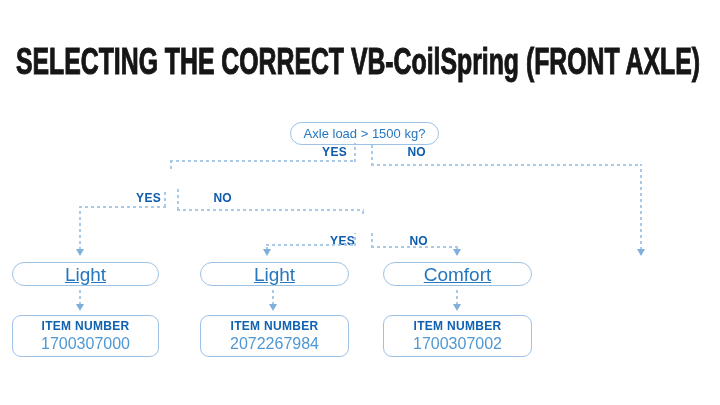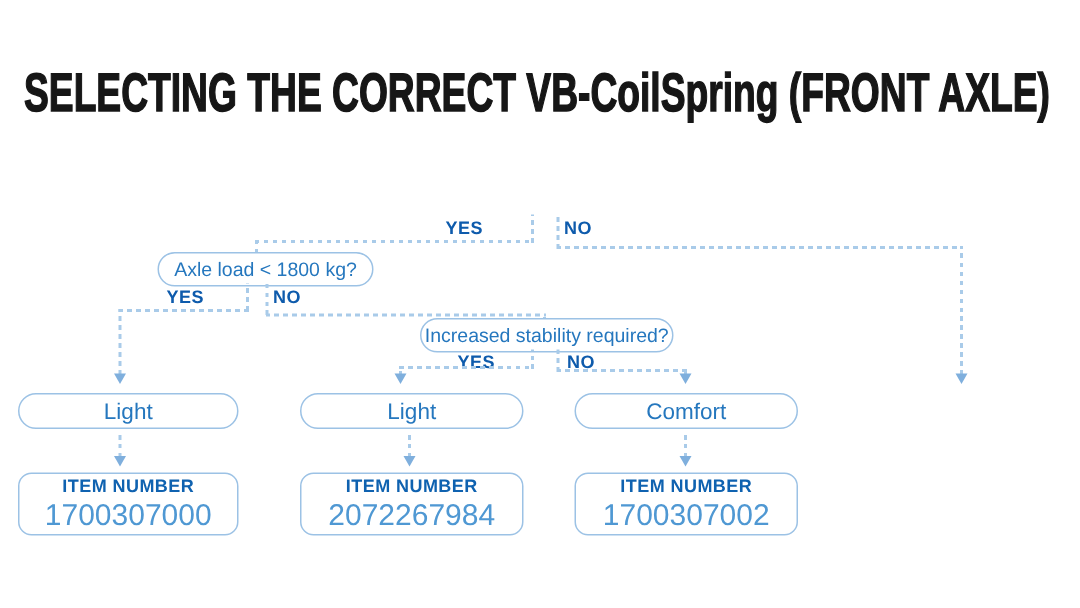--- a/index.html
+++ b/index.html
@@ -9,82 +9,79 @@
     position:relative;overflow:hidden;
   }
   .stage{position:absolute;inset:0;padding-left:36px;}
   
   .pill{
     position:absolute;height:21px;
     border:1.5px solid #9cc2e5;border-radius:14px;background:#fff;
     display:flex;align-items:center;justify-content:center;
     color:#2577be;font-size:13px;line-height:1;white-space:nowrap;
   }
-  .opt{height:22px;top:262px;font-size:15px;}
+  .opt{height:22px;top:262px;font-size:19px;text-decoration:underline;}
   
   .yn{
-    position:absolute;width:50px;text-align:left;
+    position:absolute;width:50px;text-align:right;
     font-weight:bold;font-size:12px;color:#0e5bac;letter-spacing:.3px;
   }
   
   .dh{position:absolute;height:2px;
       background:repeating-linear-gradient(90deg,#a9cbe9 0 3px,transparent 3px 6px);}
   .dv{position:absolute;width:2px;
       background:repeating-linear-gradient(0deg,#a9cbe9 0 3px,transparent 3px 6px);}
   
   .arr{position:absolute;width:0;height:0;
        border-left:4px solid transparent;border-right:4px solid transparent;
        border-top:7px solid #7fafdd;}
   
   .item{
     position:absolute;top:315px;height:40px;
     border:1.5px solid #9cc2e5;border-radius:9px;background:#fff;
     display:flex;flex-direction:column;align-items:center;justify-content:center;gap:2px;
   }
   .item .h{font-weight:bold;font-size:12px;color:#0f62b0;letter-spacing:.3px;}
-  .item .n{font-size:20px;color:#4f98d3;}
+  .item .n{font-size:16px;color:#4f98d3;}
   .title-svg{position:absolute;left:14px;top:40px;}
 </style>
 </head>
 <body>
 
 <div class="stage">
 
   <svg class="title-svg" width="692" height="44">
     <text x="2" y="34" font-family="Liberation Sans, sans-serif" font-size="36" font-weight="bold" fill="#161616" stroke="#161616" stroke-width="1" textLength="684" lengthAdjust="spacingAndGlyphs">SELECTING THE CORRECT VB-CoilSpring (FRONT AXLE)</text>
   </svg>
 
+  <div class="pill" style="left:290px;top:122px;width:147px;">
+    <span>Axle load &gt; 1500 kg?</span>
+  </div>
   <div class="yn" style="left:297px;top:145px;">YES</div>
   <div class="yn" style="left:376px;top:145px;">NO</div>
 
   <div class="dv" style="left:354px;top:143px;height:19px;"></div>
   <div class="dv" style="left:371px;top:143px;height:23px;"></div>
   <div class="dh" style="left:170px;top:160px;width:186px;"></div>
   <div class="dv" style="left:170px;top:160px;height:9px;"></div>
   <div class="dh" style="left:371px;top:164px;width:271px;"></div>
   <div class="dv" style="left:640px;top:164px;height:86px;"></div>
   <div class="arr" style="left:637px;top:249px;"></div>
 
-  <div class="pill" style="left:105px;top:168px;width:142px;">
-    <span>Axle load &lt; 1800 kg?</span>
-  </div>
   <div class="yn" style="left:111px;top:191px;">YES</div>
   <div class="yn" style="left:182px;top:191px;">NO</div>
 
   <div class="dv" style="left:164px;top:189px;height:18px;"></div>
   <div class="dv" style="left:177px;top:189px;height:21px;"></div>
   <div class="dh" style="left:79px;top:206px;width:87px;"></div>
   <div class="dv" style="left:79px;top:206px;height:44px;"></div>
   <div class="arr" style="left:76px;top:249px;"></div>
   <div class="dh" style="left:177px;top:209px;width:187px;"></div>
   <div class="dv" style="left:362px;top:209px;height:5px;"></div>
 
-  <div class="pill" style="left:280px;top:212px;width:167px;">
-    <span>Increased stability required?</span>
-  </div>
   <div class="yn" style="left:305px;top:234px;">YES</div>
   <div class="yn" style="left:378px;top:234px;">NO</div>
 
   <div class="dv" style="left:354px;top:233px;height:13px;"></div>
   <div class="dv" style="left:371px;top:233px;height:15px;"></div>
   <div class="dh" style="left:266px;top:244px;width:90px;"></div>
   <div class="dv" style="left:266px;top:244px;height:6px;"></div>
   <div class="arr" style="left:263px;top:249px;"></div>
   <div class="dh" style="left:371px;top:246px;width:87px;"></div>
   <div class="dv" style="left:456px;top:246px;height:4px;"></div>

